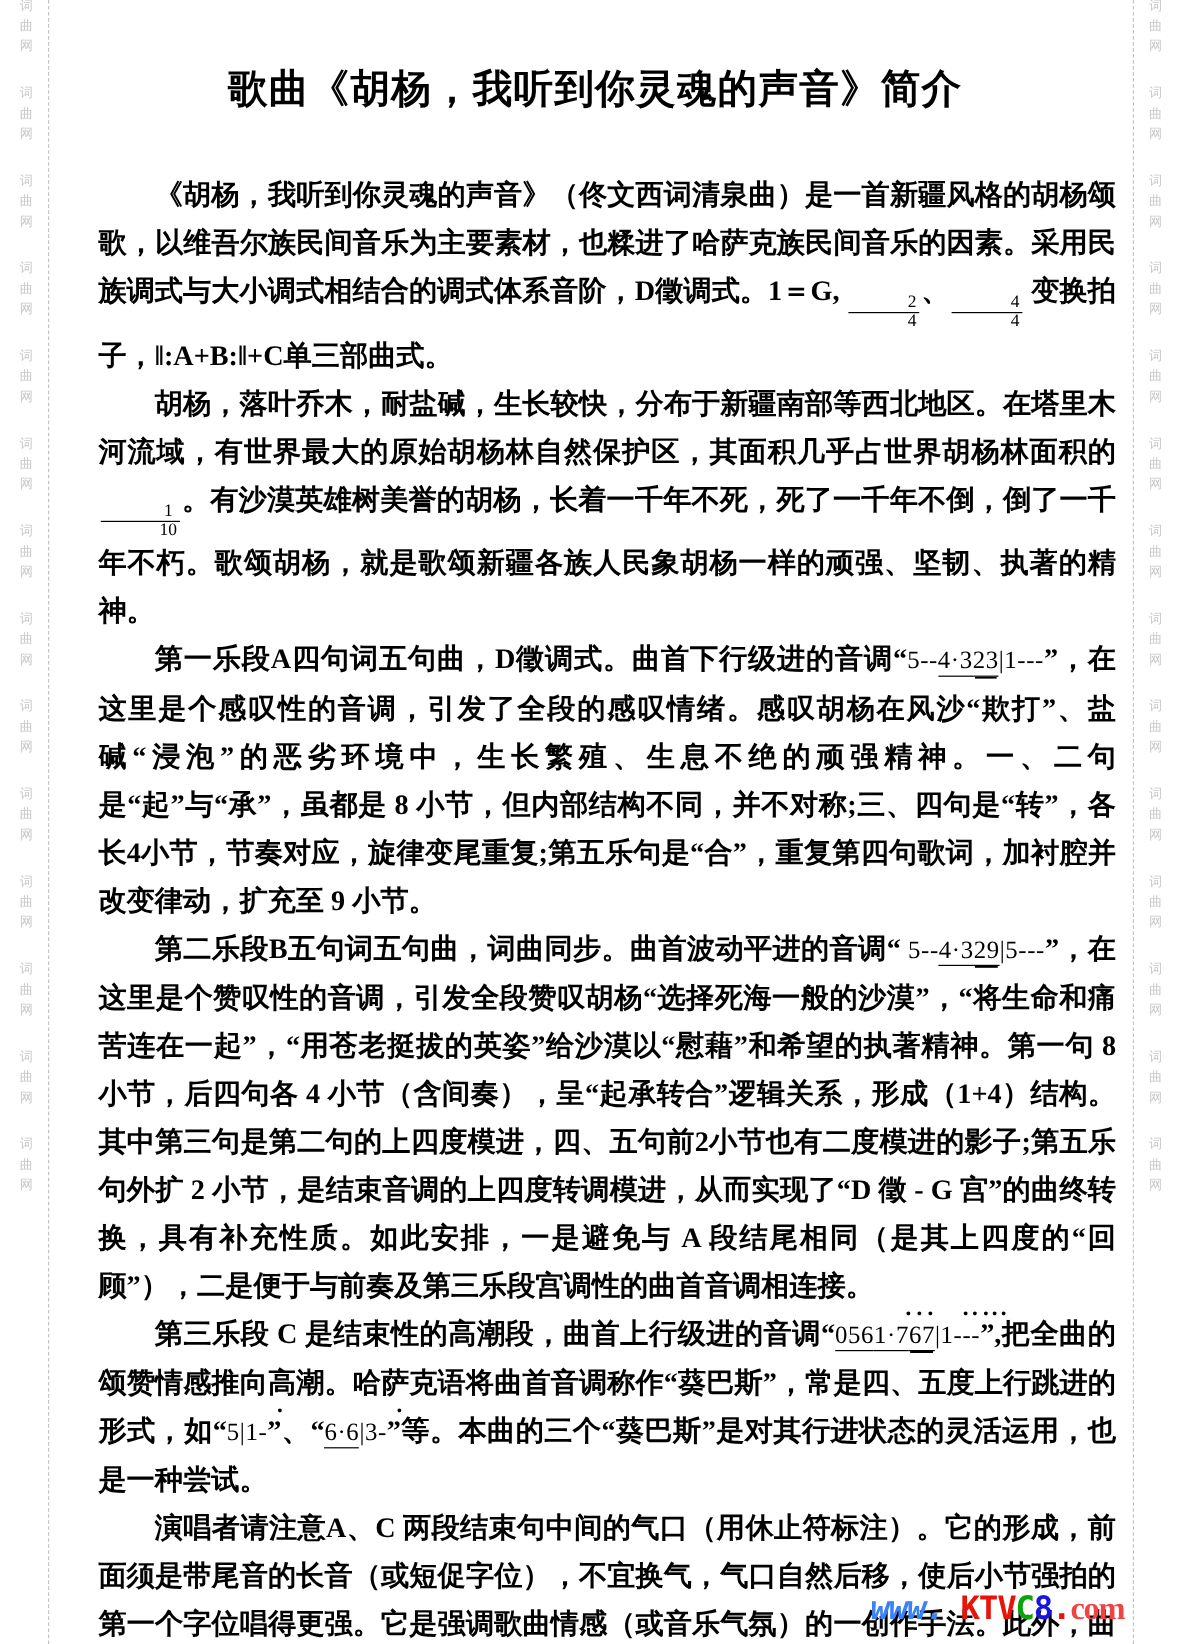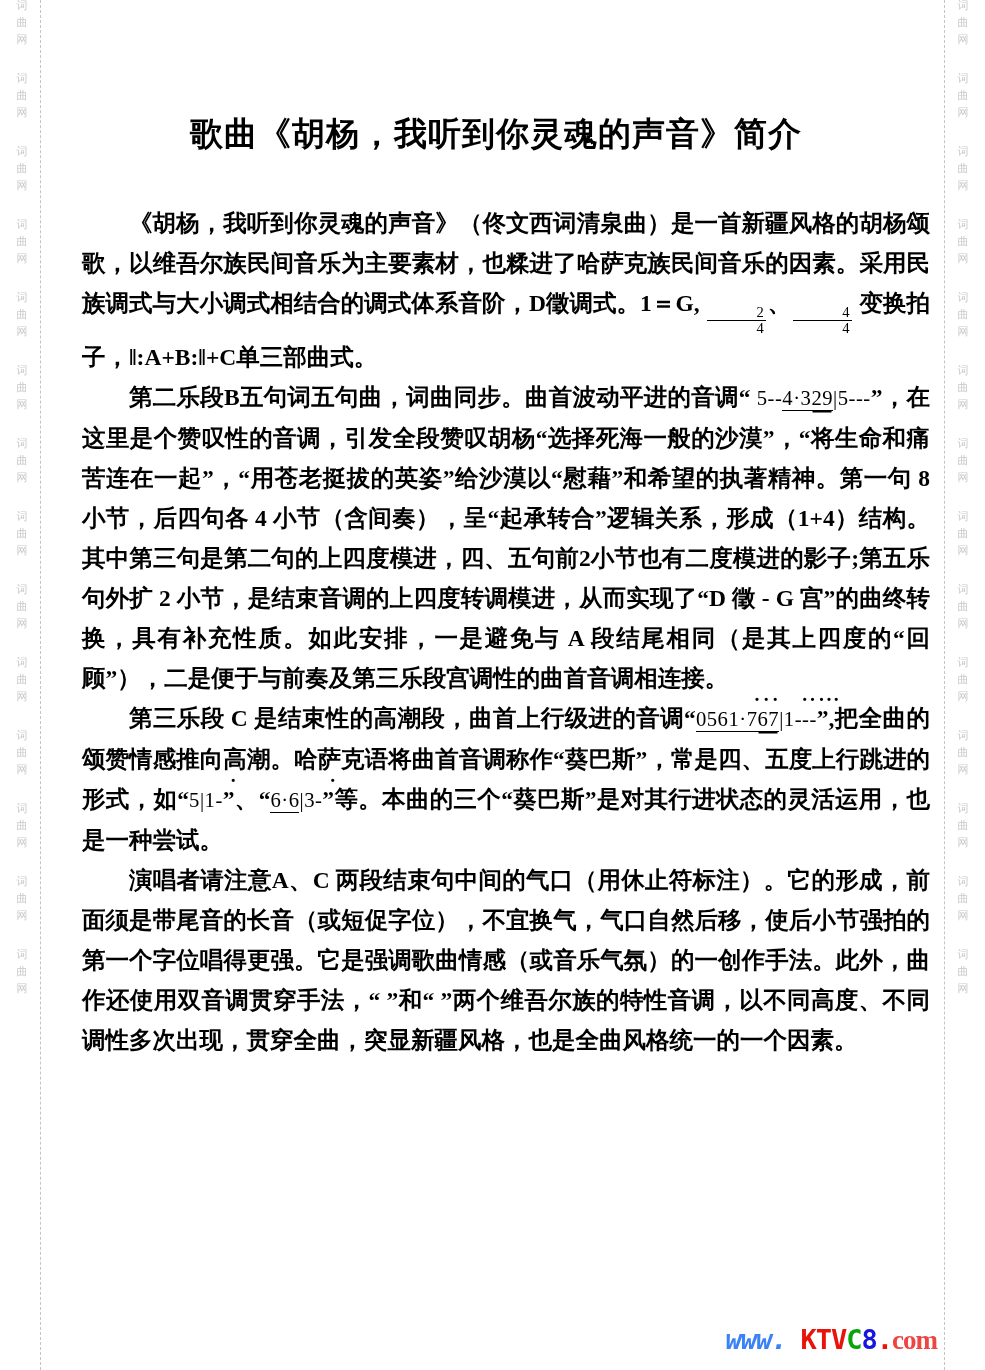--- a/index.html
+++ b/index.html
@@ -59,21 +59,21 @@
     top: 0;
     width: 880px;
     height: 1370px;
   }
 
   .doc-title {
     text-align: center;
     font-size: 33px;
     font-weight: bold;
     letter-spacing: 1px;
-    margin-top: 112px;
+    margin-top: 52px;
     margin-bottom: 0;
     font-family: "Liberation Serif", "DejaVu Serif", serif;
   }
 
   .body-text {
     margin-top: 46px;
     padding-left: 26px;
     padding-right: 6px;
     font-size: 23.5px;
     line-height: 40px;
@@ -290,20 +290,25 @@
   <h1 class="doc-title">歌曲《胡杨，我听到你灵魂的声音》简介</h1>
 
   <div class="body-text" id="body-text">
       <p>《胡杨，我听到你灵魂的声音》（佟文西词清泉曲）是一首新疆风格的胡杨颂歌，以维吾尔族民间音乐为主要素材，也糅进了哈萨克族民间音乐的因素。采用民族调式与大小调式相结合的调式体系音阶，D徵调式。1＝G, <span class="frac">
           <span class="num">2</span>
           <span class="den">4</span>
         </span>、<span class="frac">
           <span class="num">4</span>
           <span class="den">4</span>
         </span> 变换拍子，‖:A+B:‖+C单三部曲式。</p>
+      <p>胡杨，落叶乔木，耐盐碱，生长较快，分布于新疆南部等西北地区。在塔里木河流域，有世界最大的原始胡杨林自然保护区，其面积几乎占世界胡杨林面积的<span class="frac">
+          <span class="num">1</span>
+          <span class="den">10</span>
+        </span>。有沙漠英雄树美誉的胡杨，长着一千年不死，死了一千年不倒，倒了一千年不朽。歌颂胡杨，就是歌颂新疆各族人民象胡杨一样的顽强、坚韧、执著的精神。</p>
+      <p>第一乐段A四句词五句曲，D徵调式。曲首下行级进的音调“<span class="jp">5--<span class="u1">4·3</span><span class="u2">23</span>|1---</span>”，在这里是个感叹性的音调，引发了全段的感叹情绪。感叹胡杨在风沙“欺打”、盐碱“浸泡”的恶劣环境中，生长繁殖、生息不绝的顽强精神。一、二句是“起”与“承”，虽都是 8 小节，但内部结构不同，并不对称;三、四句是“转”，各长4小节，节奏对应，旋律变尾重复;第五乐句是“合”，重复第四句歌词，加衬腔并改变律动，扩充至 9 小节。</p>
       <p>第二乐段B五句词五句曲，词曲同步。曲首波动平进的音调“ <span class="jp">5--<span class="u1">4·3</span><span class="u2">29</span>|5---</span>”，在这里是个赞叹性的音调，引发全段赞叹胡杨“选择死海一般的沙漠”，“将生命和痛苦连在一起”，“用苍老挺拔的英姿”给沙漠以“慰藉”和希望的执著精神。第一句 8 小节，后四句各 4 小节（含间奏），呈“起承转合”逻辑关系，形成（1+4）结构。其中第三句是第二句的上四度模进，四、五句前2小节也有二度模进的影子;第五乐句外扩 2 小节，是结束音调的上四度转调模进，从而实现了“D 徵 - G 宫”的曲终转换，具有补充性质。如此安排，一是避免与 A 段结尾相同（是其上四度的“回顾”），二是便于与前奏及第三乐段宫调性的曲首音调相连接。</p>
       <p>第三乐段 C 是结束性的高潮段，曲首上行级进的音调“<span class="jp"><span class="u1">056</span><span class="u1"><span class="oct-hi">1</span><span class="oct-hi">·</span><span class="oct-hi">7</span></span><span class="u2">67</span><span><span class="oct-hi">|</span><span class="oct-hi">1</span><span class="oct-hi">-</span><span class="oct-hi">-</span><span class="oct-hi">-</span></span></span>”,把全曲的颂赞情感推向高潮。哈萨克语将曲首音调称作“葵巴斯”，常是四、五度上行跳进的形式，如“<span class="jp">5|<span><span class="oct-hi">1</span></span>-</span>”、“<span class="jp"><span class="u1">6·6</span>|<span><span class="oct-hi">3</span></span>-</span>”等。本曲的三个“葵巴斯”是对其行进状态的灵活运用，也是一种尝试。</p>
       <p>演唱者请注意A、C 两段结束句中间的气口（用休止符标注）。它的形成，前面须是带尾音的长音（或短促字位），不宜换气，气口自然后移，使后小节强拍的第一个字位唱得更强。它是强调歌曲情感（或音乐气氛）的一创作手法。此外，曲作还使用双音调贯穿手法，“  ”和“  ”两个维吾尔族的特性音调，以不同高度、不同调性多次出现，贯穿全曲，突显新疆风格，也是全曲风格统一的一个因素。</p>
     </div>
 
 </div>
 
 <div class="site-mark" id="site-mark"><span style="color: #3b82f6; font-style: italic;">www.</span><span style="color: rgb(232, 20, 12); margin-left: 14px;">KTV</span><span style="color: rgb(10, 163, 10);">C</span><span style="color: rgb(22, 22, 224);">8</span><span style="color: rgb(232, 20, 12);">.</span><span style="color: #ef4444; font-family: Liberation Serif, serif;">com</span></div>
 
 </body></html>

